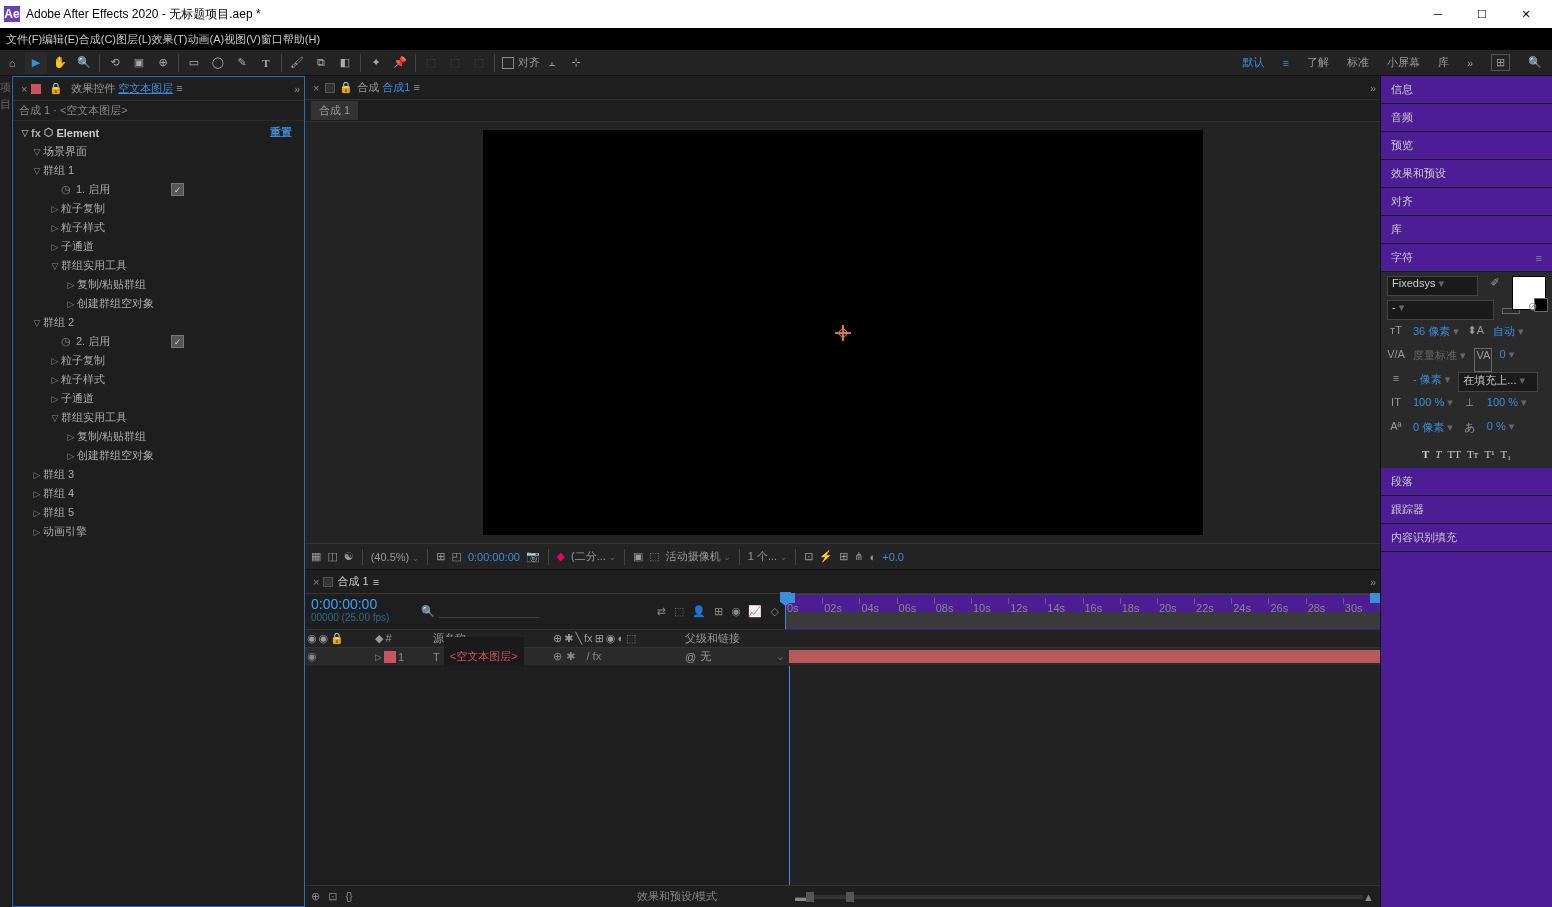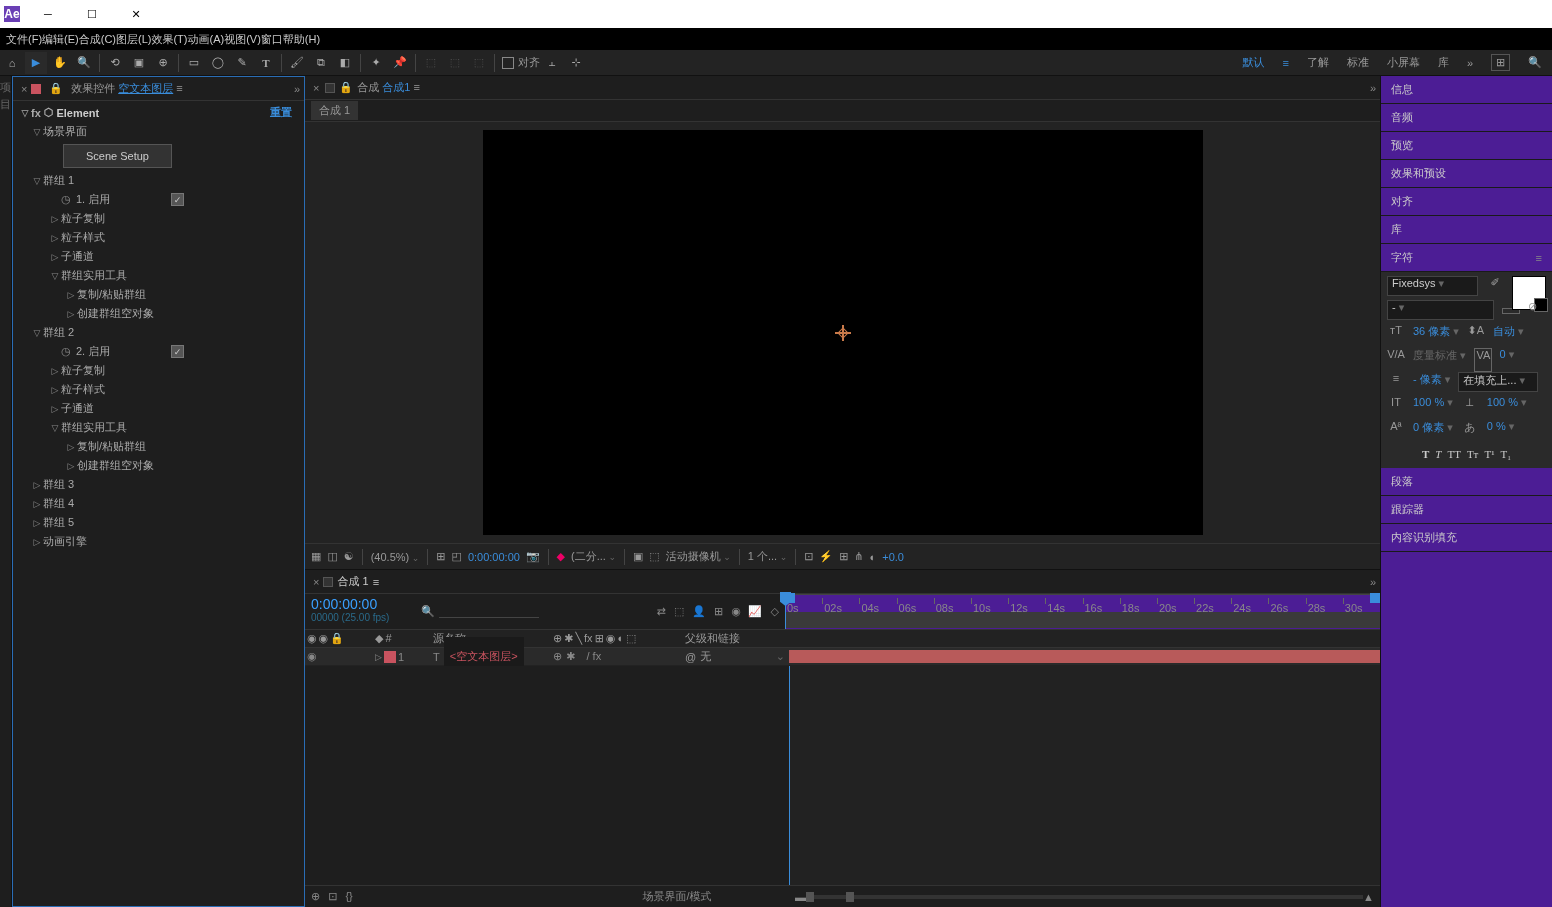--- a/index.html
+++ b/index.html
@@ -138,20 +138,21 @@
 .tl-footer .fslider { flex:1; display:flex; align-items:center; padding:0 6px; }
 .tl-footer .fslider .track { flex:1; height:4px; background:#333; position:relative; }
 .tl-footer .fslider .track .h1 { position:absolute; left:0; top:-3px; width:8px; height:10px; background:#555; }
 .tl-footer .fslider .track .h2 { position:absolute; left:40px; top:-3px; width:8px; height:10px; background:#555; }
 </style>
 </head>
 <body>
 
 <div class="titlebar">
   <div class="logo">Ae</div>
+  <div class="title">Adobe After Effects 2020 - 无标题项目.aep *</div>
   <div class="winbtn">─</div>
   <div class="winbtn">☐</div>
   <div class="winbtn">✕</div>
 </div>
 
 <div class="menubar">
   <span>文件(F)</span>
   <span>编辑(E)</span>
   <span>合成(C)</span>
   <span>图层(L)</span>
@@ -218,34 +219,32 @@
       <div class="tab">
         <span style="color:#888">×</span>
         <div class="sq"></div>
         <span class="lock">🔒</span>
         <span class="tabname">
           <span>效果控件</span> <span class="link">空文本图层</span> ≡
         </span>
       </div>
       <span class="more">»</span>
     </div>
+    <div class="panel-sub">合成 1 · &lt;空文本图层&gt;</div>
     <div class="effects-body">
       <div class="fx-row head" style="padding-left:6px">
         <span class="arrow down"></span>
         <span class="fxicon">fx</span>
         <span class="fxicon">⬡</span>
         <span class="label">Element</span>
         <span class="reset">重置</span>
       </div>
       <div class="fx-row" style="padding-left:18px">
         <span class="arrow down"></span>
         <span class="label">场景界面</span>
-      </div>
-      <div class="fx-row" style="height:30px">
-        <span class="scene-btn">Scene Setup</span>
       </div>
       <div class="fx-row" style="padding-left:18px">
         <span class="arrow down"></span>
         <span class="label">群组 1</span>
       </div>
       <div class="fx-row" style="padding-left:48px">
         <span class="stopwatch">◷</span>
         <span class="label">1. 启用</span>
         <span class="checkbox">✓</span>
       </div>
@@ -521,21 +520,21 @@
         <div class="right">
           <div class="playline"></div>
         </div>
       </div>
       <div class="tl-footer">
         <div class="fleft">
           <span>⊕</span>
           <span>⊡</span>
           <span>{}</span>
         </div>
-        <div class="fmid">场景界面/模式</div>
+        <div class="fmid">效果和预设/模式</div>
         <div class="fslider">
           <span>▬</span>
           <div class="track">
               <div class="h1"></div>
               <div class="h2"></div>
             </div>
           <span>▲</span>
         </div>
       </div>
     </div>

